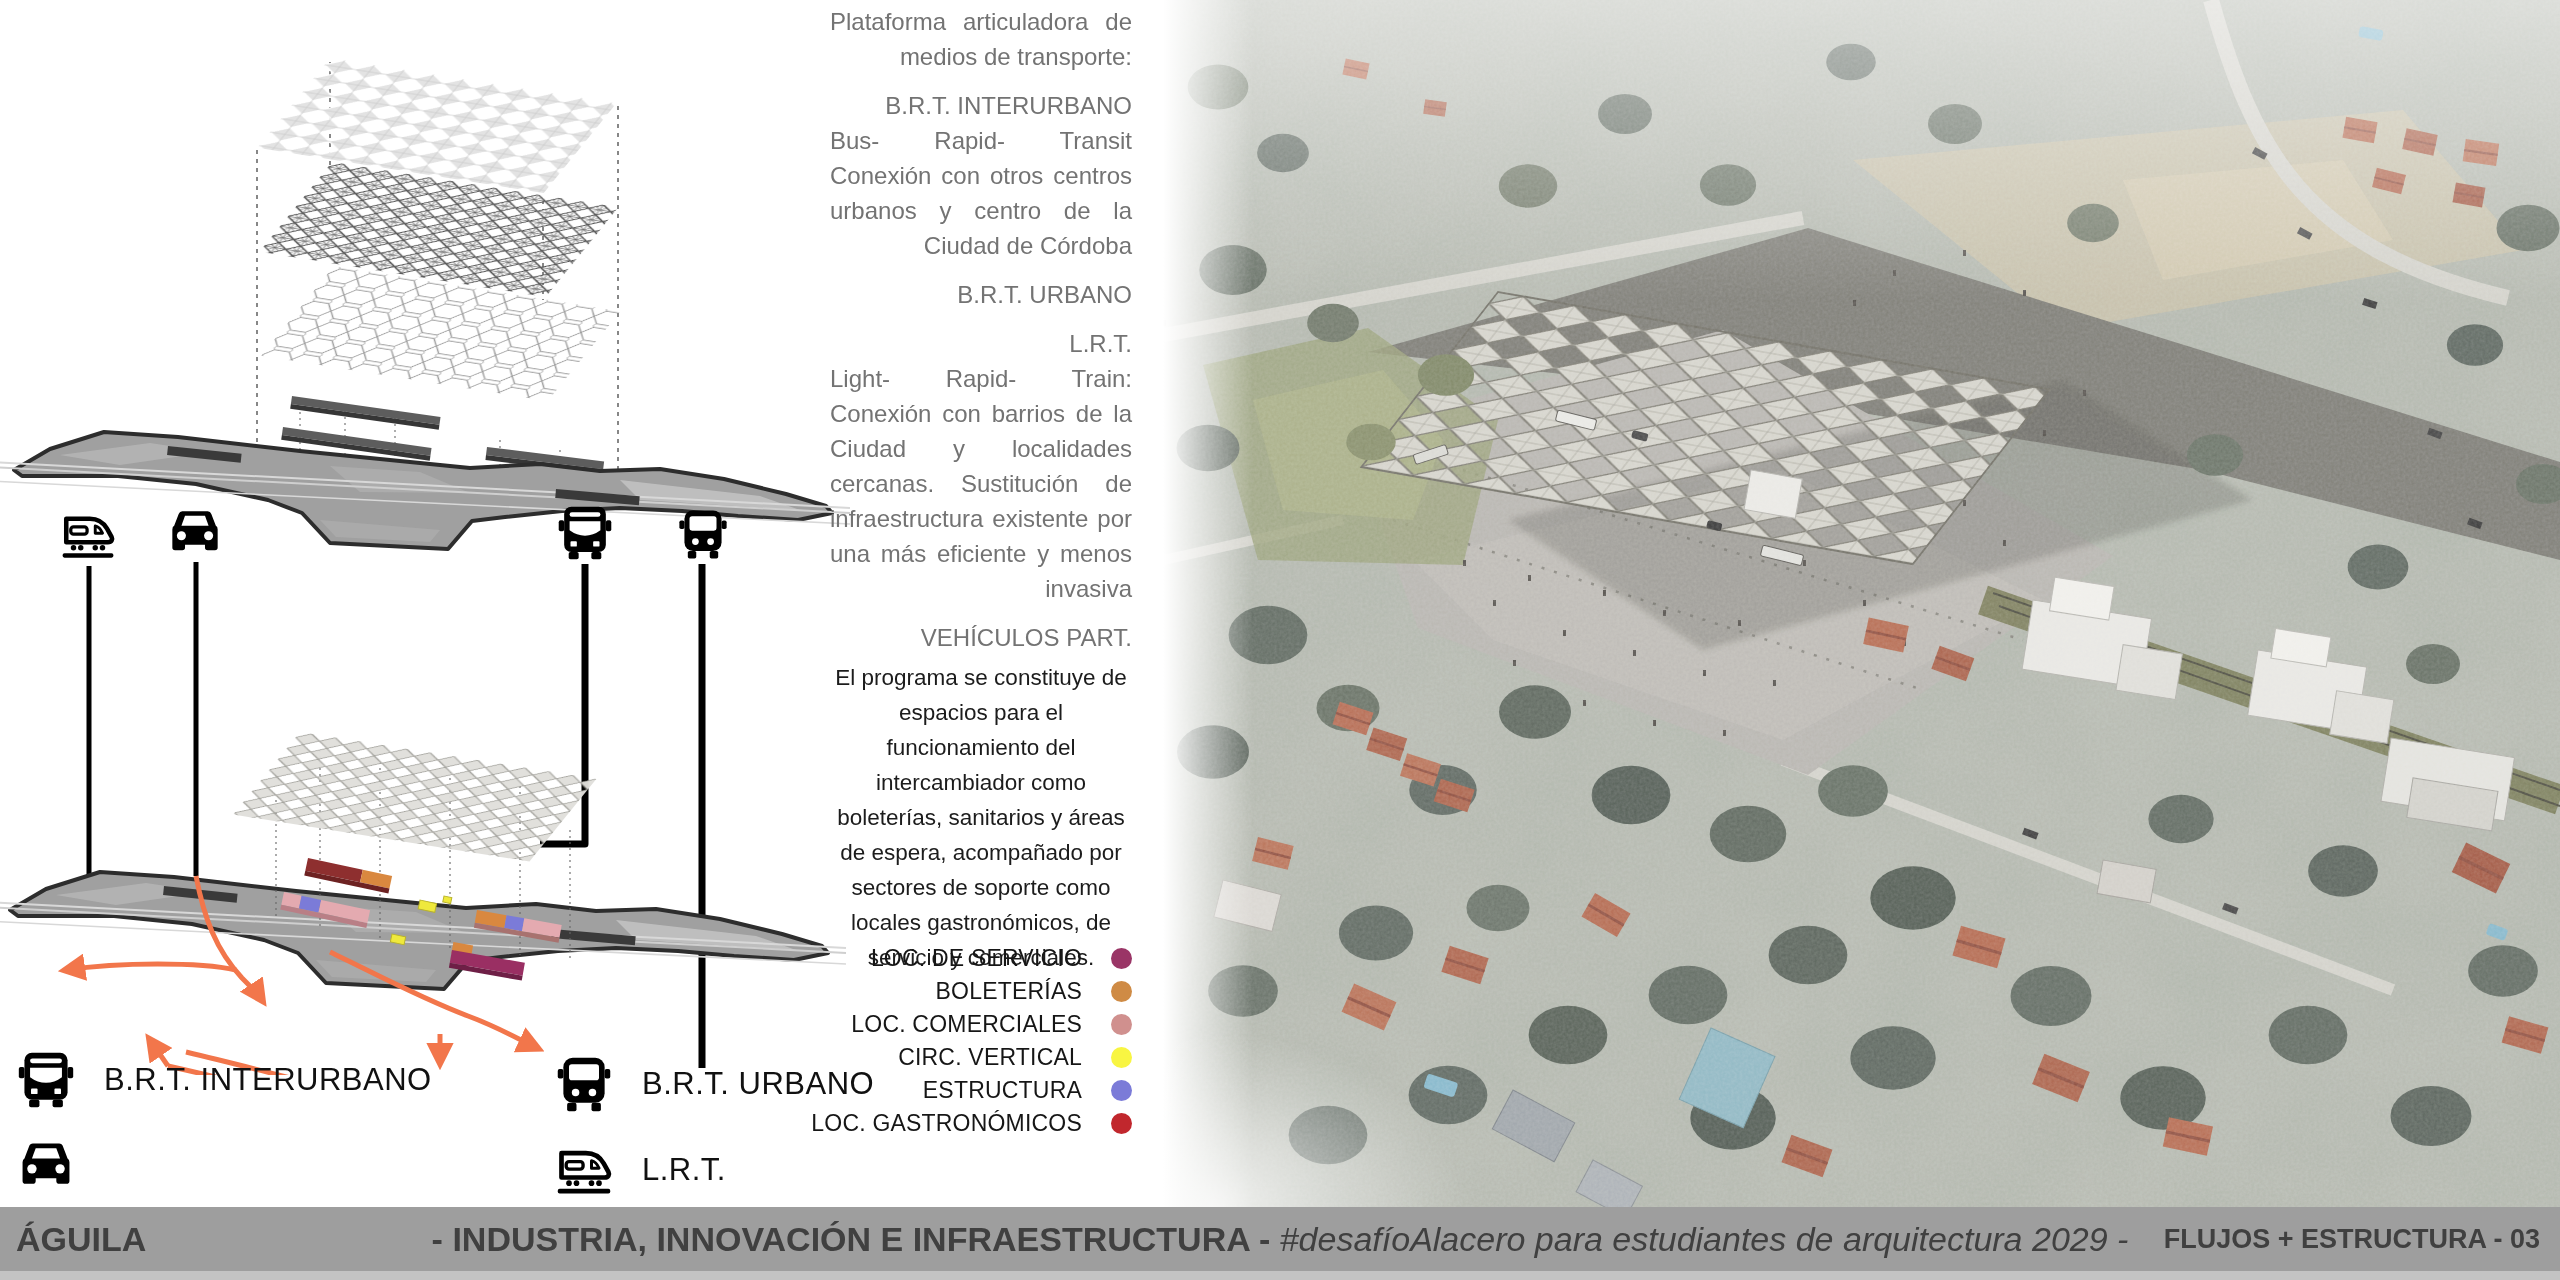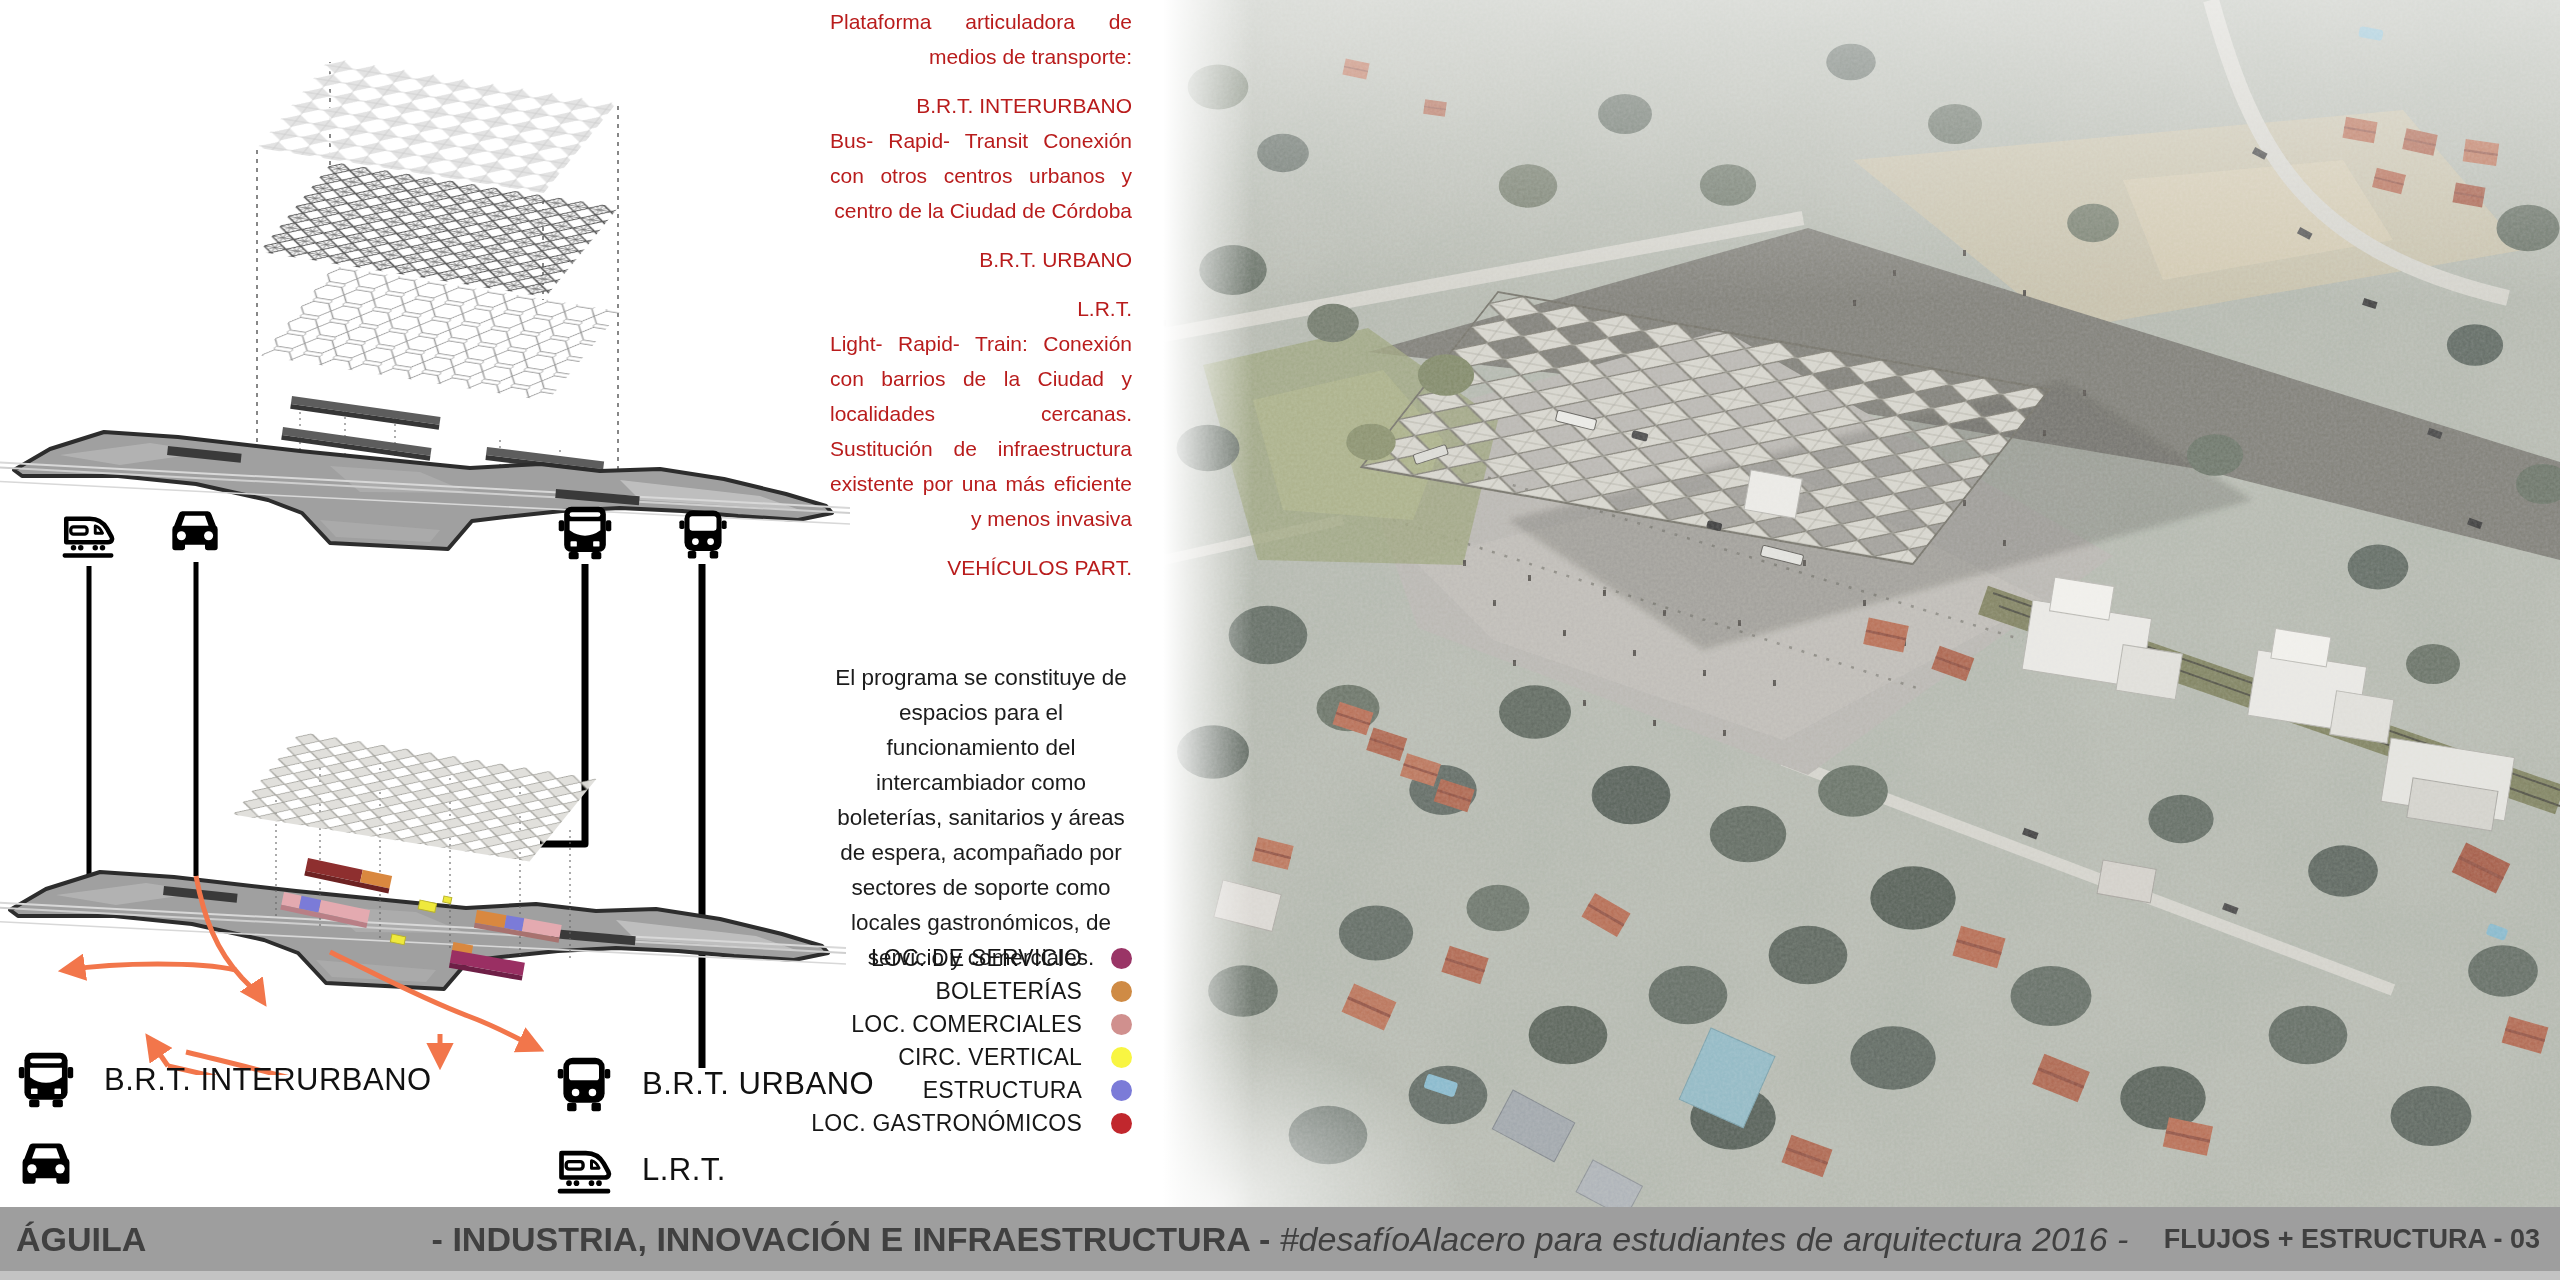--- a/index.html
+++ b/index.html
@@ -2,21 +2,21 @@
 <html><head>
 <meta charset="utf-8">
 <style>
   html,body{margin:0;padding:0;background:#ffffff;}
   #board{position:relative;width:2560px;height:1280px;background:#ffffff;overflow:hidden;
          font-family:"Liberation Sans", sans-serif;}
   svg{display:block;}
   .abs{position:absolute;}
 
   
-  #textcol{left:830px;top:4px;width:302px;color:#b91c1c;font-size:21px;line-height:35px;}
+  #textcol{left:830px;top:4px;width:302px;color:#737373;font-size:24px;line-height:35px;}
   #textcol p{margin:0 0 0 0;text-align:justify;text-align-last:right;}
   #textcol .sec{margin-top:14px;}
   #textcol .h{text-align:right;font-weight:normal;}
   #program-par{left:830px;top:660px;width:302px;color:#1c1c1c;font-size:22.5px;line-height:35px;text-align:center;}
 
   
   #proglegend{left:830px;top:942px;width:302px;}
   .plrow{display:flex;justify-content:flex-end;align-items:center;height:33px;gap:19px;}
   .pllabel{font-size:23px;color:#161616;letter-spacing:.2px;white-space:nowrap;}
   .pldot{width:21px;height:21px;border-radius:50%;margin-left:10px;flex:0 0 auto;}
@@ -572,18 +572,18 @@
 
     <rect width="1397" height="1207" filter="url(#fGrain)" opacity="0.5"></rect>
     <rect width="1397" height="1207" fill="#ffffff" opacity="0.07"></rect>
     <rect width="1397" height="300" fill="url(#hazeTop)"></rect>
     <rect width="90" height="1207" fill="url(#fadeLeft)"></rect>
     <rect x="0" y="860" width="500" height="347" fill="url(#fadeBL)"></rect>
   </svg>
 
   <div class="abs" id="footer" style="background: rgb(158, 158, 158); color: #404040;">
     <span class="fleft">ÁGUILA</span>
-    <span class="fcenter"><b>- INDUSTRIA, INNOVACIÓN E INFRAESTRUCTURA - </b><i>#desafíoAlacero para estudiantes de arquitectura 2016 -</i></span>
+    <span class="fcenter"><b>- INDUSTRIA, INNOVACIÓN E INFRAESTRUCTURA - </b><i>#desafíoAlacero para estudiantes de arquitectura 2029 -</i></span>
     <span class="fright">FLUJOS + ESTRUCTURA - 03</span>
   </div>
   <div class="abs" id="footstrip"></div>
 
 </div>
 
 </body></html>

